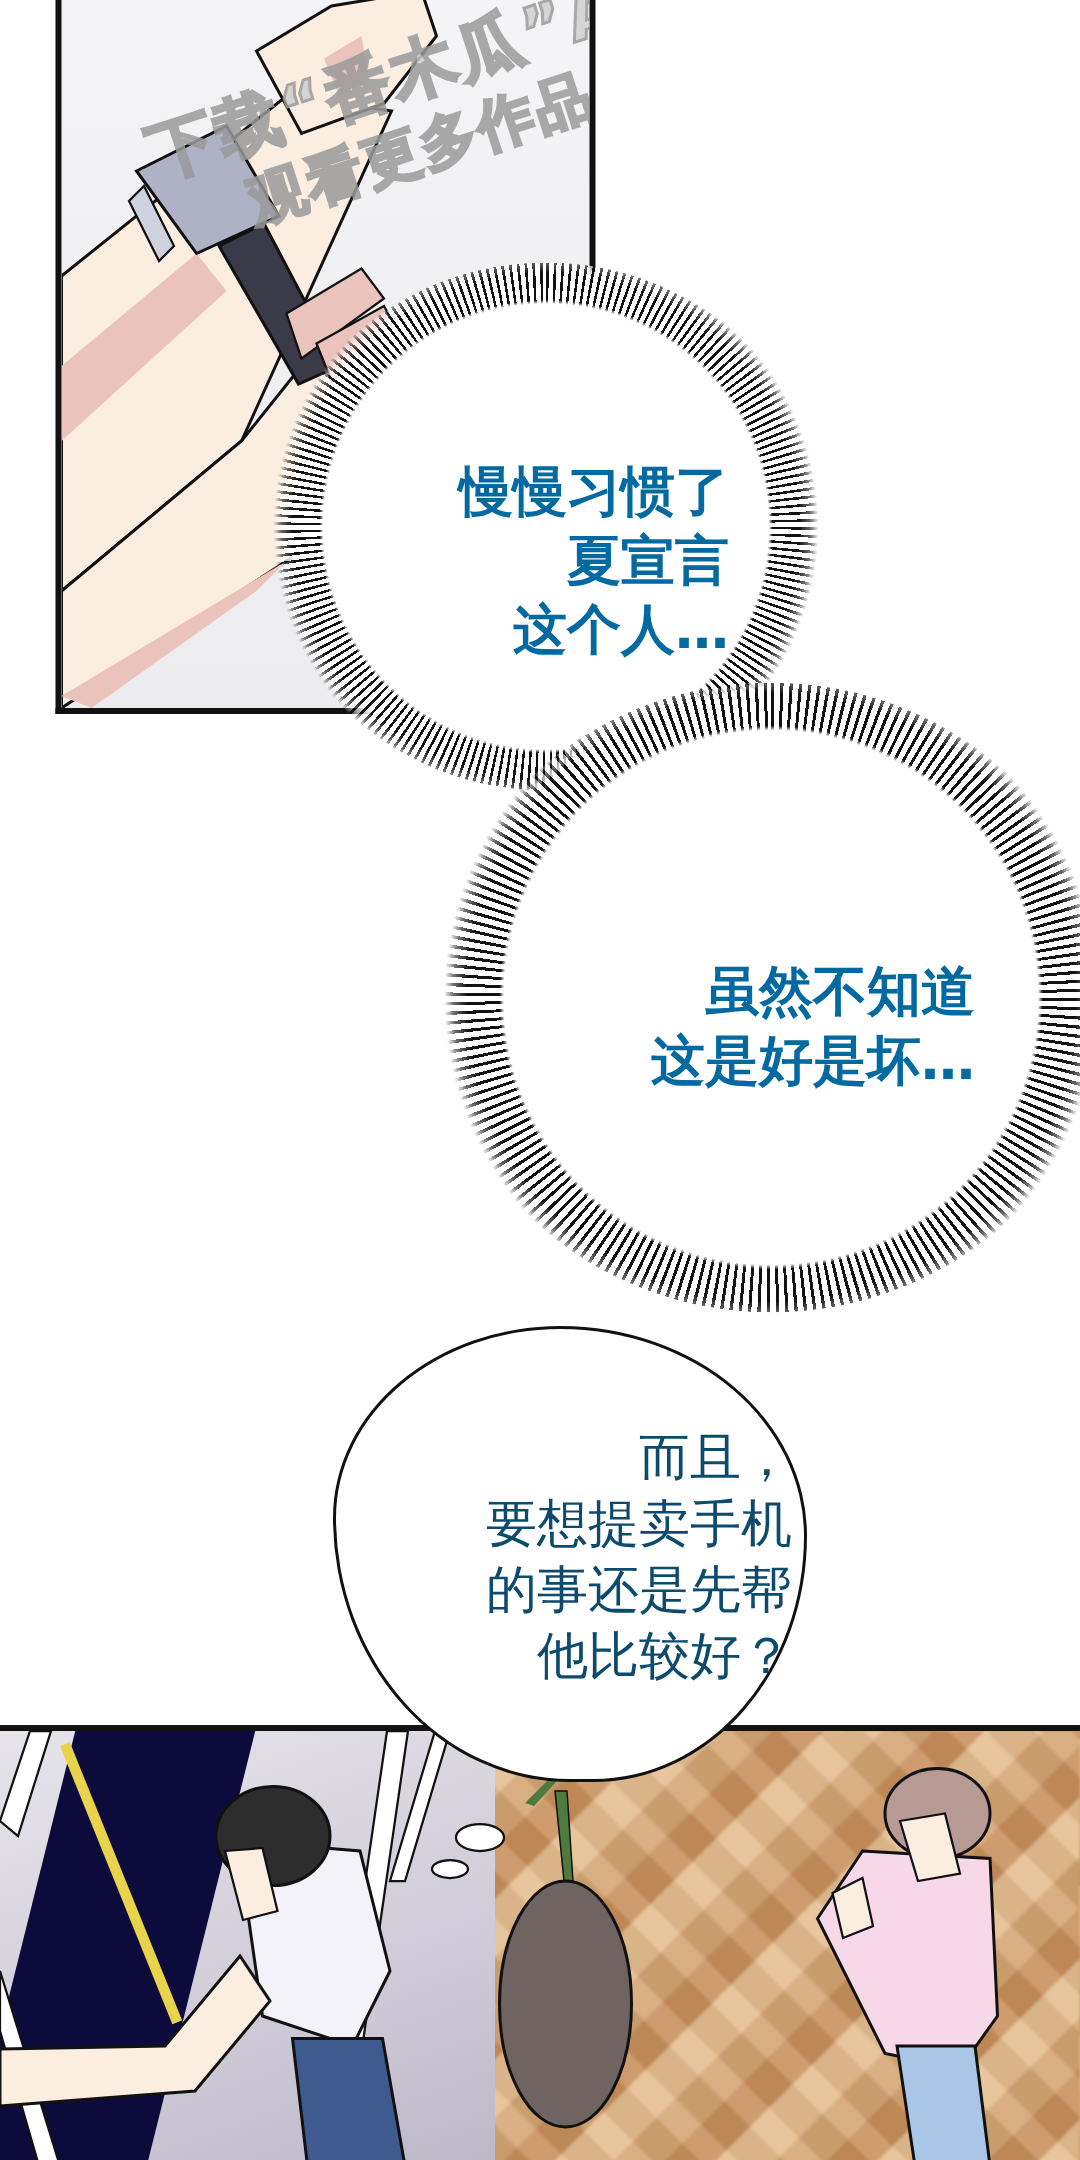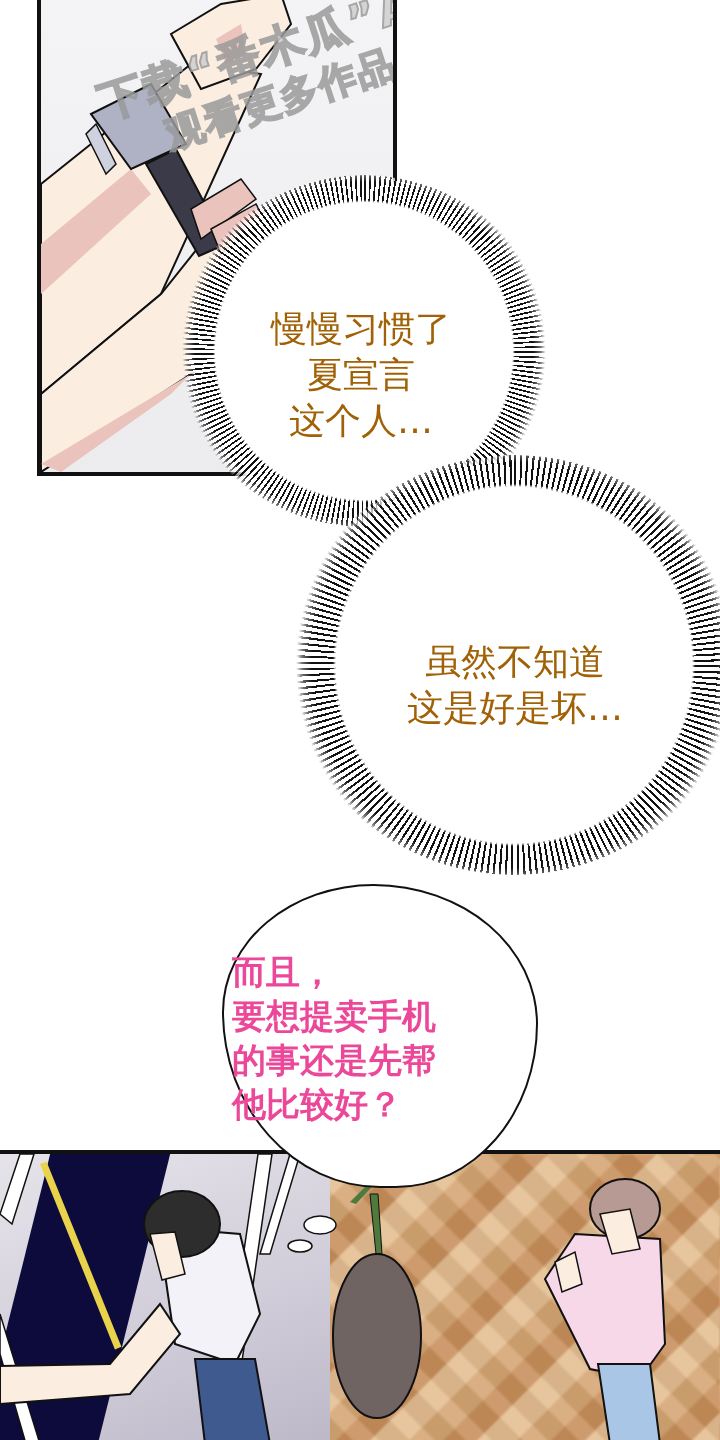--- a/index.html
+++ b/index.html
@@ -27,35 +27,35 @@
     
     .burst {
       position: absolute; border-radius: 50%;
       background:
         radial-gradient(circle, #fff 0 58%, transparent 59%),
         repeating-conic-gradient(#111 0deg 0.6deg, #fff 0.6deg 1.7deg);
       -webkit-mask: radial-gradient(circle, #000 0 66%, rgba(0,0,0,.6) 69%, transparent 71%);
               mask: radial-gradient(circle, #000 0 66%, rgba(0,0,0,.6) 69%, transparent 71%);
     }
     .burst-text {
-      position: absolute; text-align: center; color: #a16207;
-      font-size: 36px; line-height: 46px; font-weight: normal;
+      position: absolute; text-align: right; color: #0369a1;
+      font-size: 36px; line-height: 46px; font-weight: bold;
       white-space: pre-line;
     }
 
     
     .speech {
       position: absolute; left: 222px; top: 884px; width: 312px; height: 300px;
       background: #fff; border: 2.5px solid #111;
       border-radius: 48% 52% 45% 50% / 42% 46% 54% 58%;
       z-index: 5;
     }
     .speech-text {
       position: absolute; left: 232px; top: 950px; width: 296px; z-index: 6;
-      text-align: left; color: #ec4899; font-size: 34px; line-height: 44px; font-weight: bold;
+      text-align: right; color: #0c4a6e; font-size: 34px; line-height: 44px; font-weight: normal;
       white-space: pre-line;
     }
 
     
     .panel3 {
       left: 0; top: 1150px; width: 720px; height: 290px;
       border-top: 4px solid #111; overflow: hidden;
       background:
         repeating-linear-gradient(135deg, #c8925f 0 22px, #e0b688 22px 48px, #d7a877 48px 70px);
     }

